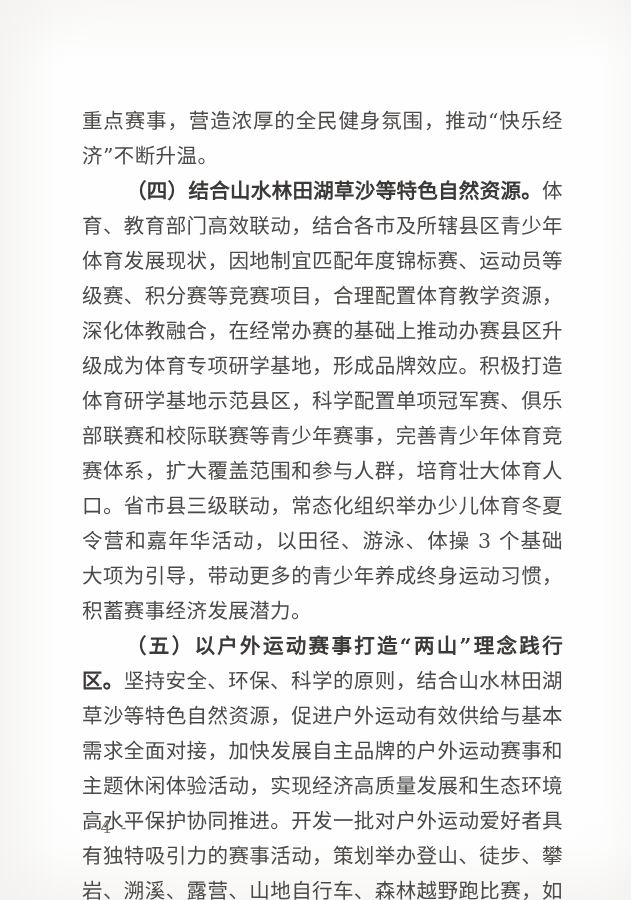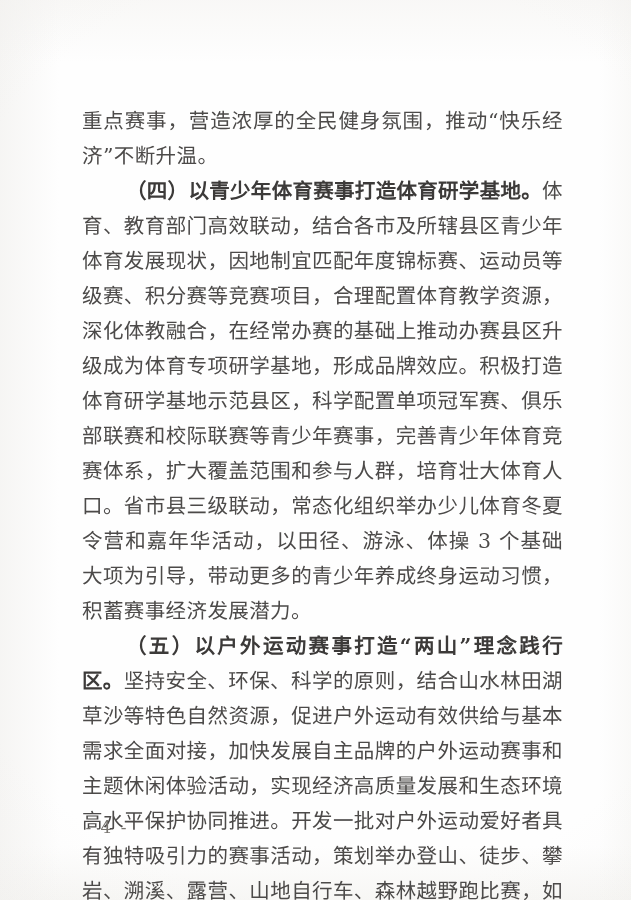--- a/index.html
+++ b/index.html
@@ -85,21 +85,21 @@
 
   <div id="paper-texture"></div>
 
   <div id="text-body">
 
     <p class="para">
       <span>重点赛事，营造浓厚的全民健身氛围，推动“快乐经济”不断升温。</span>
     </p>
 
     <p class="para indent">
-      <span class="lead">（四）以青少年体育赛事打造体育研学基地。</span><span>体育、教育部门高效联动，结合各市及所辖县区青少年体育发展现状，因地制宜匹配年度锦标赛、运动员等级赛、积分赛等竞赛项目，合理配置体育教学资源，深化体教融合，在经常办赛的基础上推动办赛县区升级成为体育专项研学基地，形成品牌效应。积极打造体育研学基地示范县区，科学配置单项冠军赛、俱乐部联赛和校际联赛等青少年赛事，完善青少年体育竞赛体系，扩大覆盖范围和参与人群，培育壮大体育人口。省市县三级联动，常态化组织举办少儿体育冬夏令营和嘉年华活动，以田径、游泳、体操 3 个基础大项为引导，带动更多的青少年养成终身运动习惯，积蓄赛事经济发展潜力。</span>
+      <span class="lead">（四）结合山水林田湖草沙等特色自然资源。</span><span>体育、教育部门高效联动，结合各市及所辖县区青少年体育发展现状，因地制宜匹配年度锦标赛、运动员等级赛、积分赛等竞赛项目，合理配置体育教学资源，深化体教融合，在经常办赛的基础上推动办赛县区升级成为体育专项研学基地，形成品牌效应。积极打造体育研学基地示范县区，科学配置单项冠军赛、俱乐部联赛和校际联赛等青少年赛事，完善青少年体育竞赛体系，扩大覆盖范围和参与人群，培育壮大体育人口。省市县三级联动，常态化组织举办少儿体育冬夏令营和嘉年华活动，以田径、游泳、体操 3 个基础大项为引导，带动更多的青少年养成终身运动习惯，积蓄赛事经济发展潜力。</span>
     </p>
 
     <p class="para indent">
       <span class="lead">（五）以户外运动赛事打造“两山”理念践行区。</span><span>坚持安全、环保、科学的原则，结合山水林田湖草沙等特色自然资源，促进户外运动有效供给与基本需求全面对接，加快发展自主品牌的户外运动赛事和主题休闲体验活动，实现经济高质量发展和生态环境高水平保护协同推进。开发一批对户外运动爱好者具有独特吸引力的赛事活动，策划举办登山、徒步、攀岩、溯溪、露营、山地自行车、森林越野跑比赛，如登山旅行排名赛、森林越野分站赛、自然岩壁攀登公开赛、山地户外多项极限赛、徒步露营难度</span>
     </p>
 
   </div>
 
   <div id="page-number">- 4 -</div>
 

